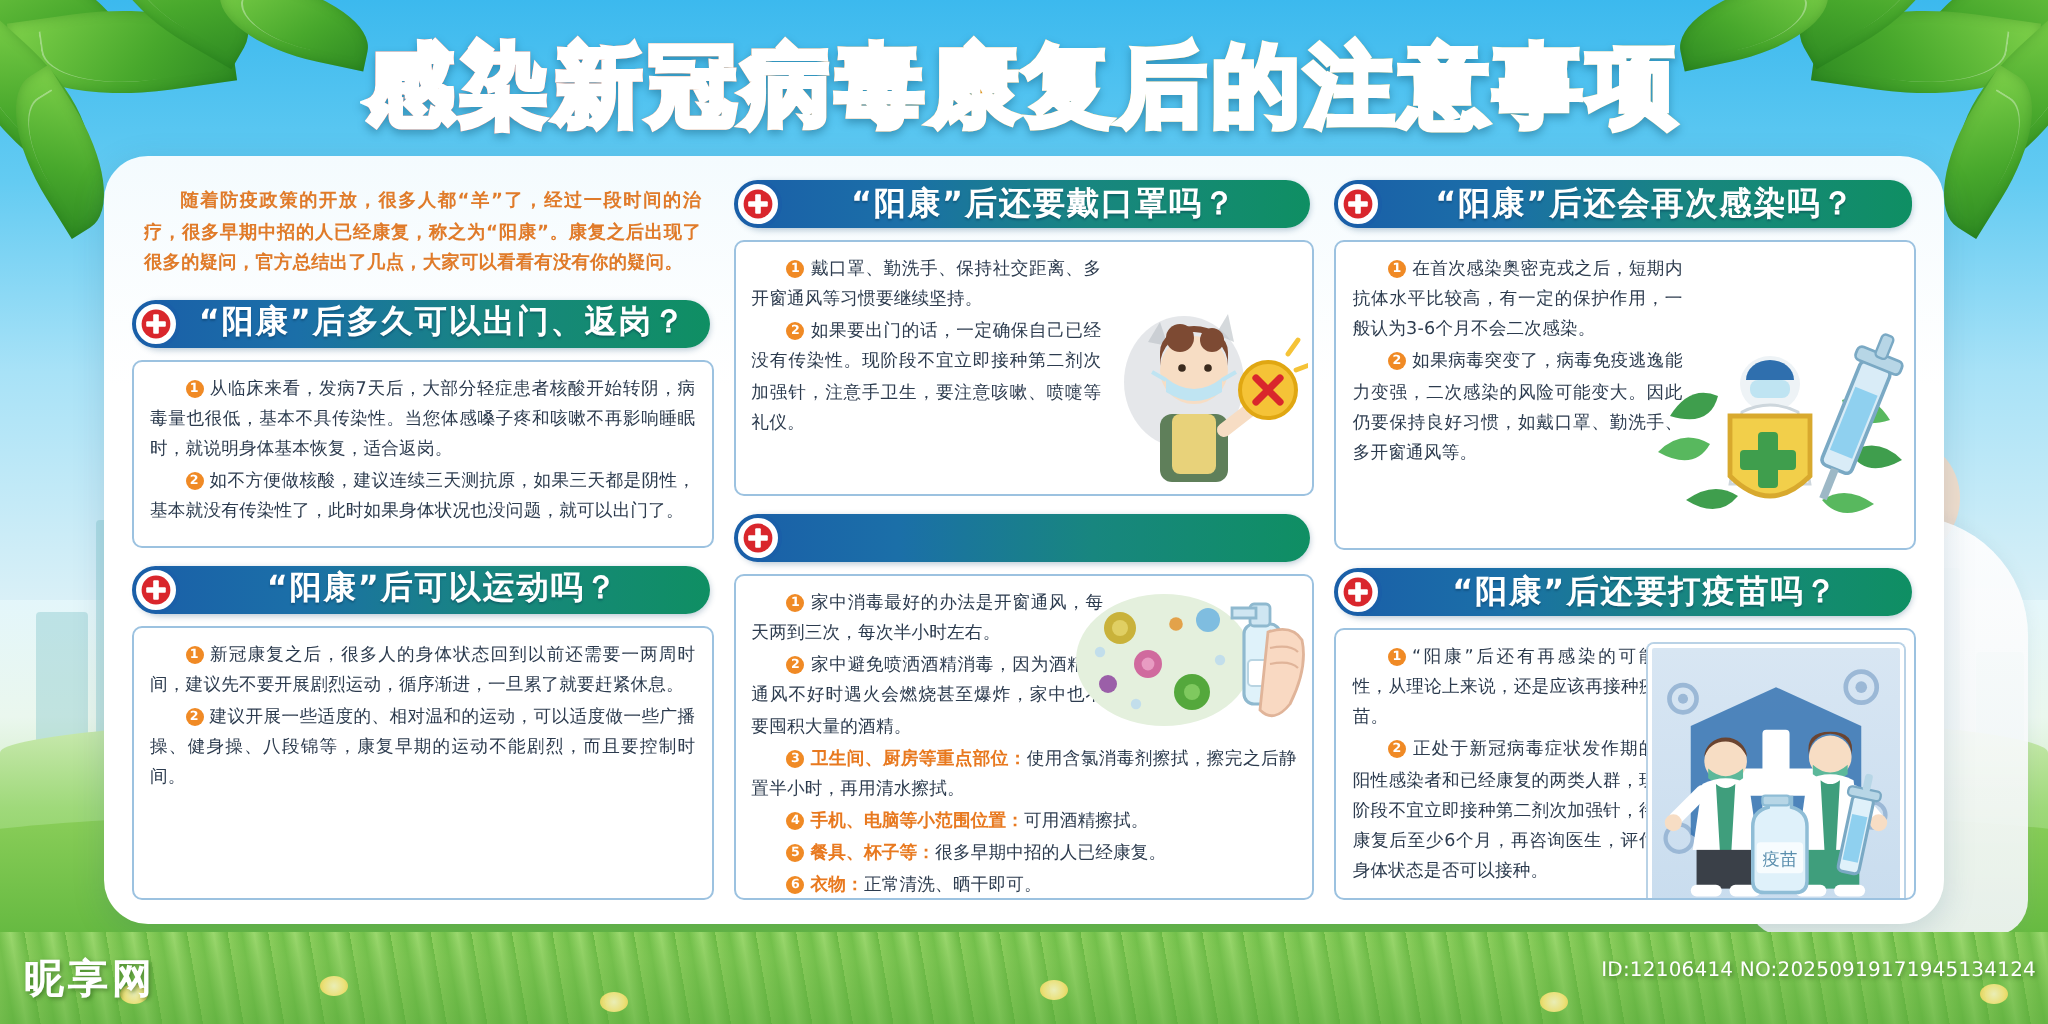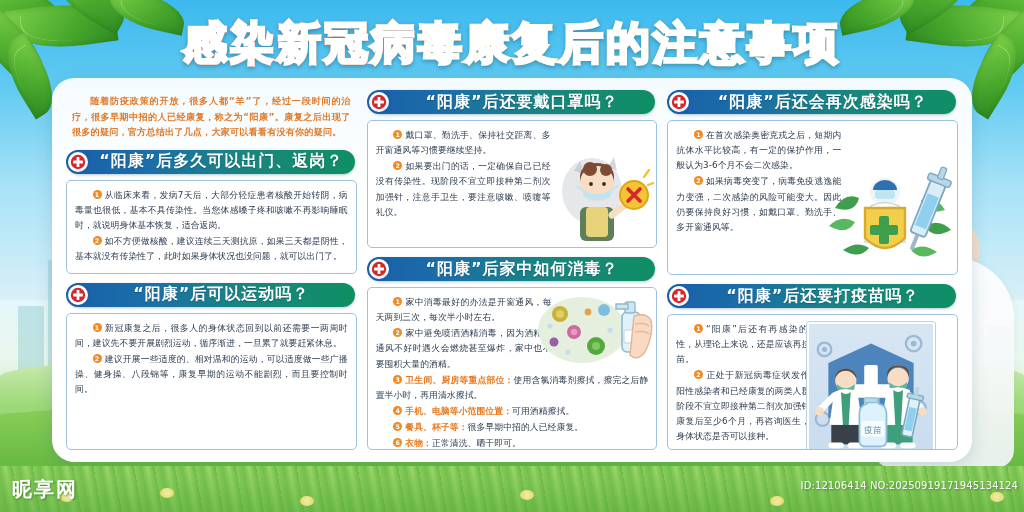--- a/index.html
+++ b/index.html
@@ -129,21 +129,21 @@
   .kw { color:#e8791f; font-weight:bold; }
   .wrap-img { position:relative; }
 
   
   .ill { position:absolute; pointer-events:none; }
 
   .ill-girl { right:2px; bottom:2px; width:104px; height:104px; }
   .ill-spray { right:2px; top:2px; width:118px; height:78px; }
   .ill-shield { right:2px; bottom:2px; width:128px; height:108px; }
   .ill-vacc {
-    right:22px; top:7px; width:128px; height:140px;
+    right:5px; top:7px; width:128px; height:140px;
     background:linear-gradient(180deg,#d8e6f3 0%, #c8dcee 100%);
     border:2px solid #ffffff; border-radius:3px;
     box-shadow:0 0 0 1px #b9d2e6;
   }
 
   
   .wm-bar {
     position:absolute; left:0; bottom:0; width:100%; height:46px; z-index:8;
     background:
       linear-gradient(180deg, rgba(150,205,110,.0) 0%, rgba(120,190,80,.35) 30%, rgba(90,170,60,.55) 100%),
@@ -298,21 +298,20 @@
     </div>
 
     <div class="sec-head">
       <span class="cross-badge">
         <svg width="16" height="16" viewBox="0 0 16 16">
             <circle cx="8" cy="8" r="7.2" fill="#d9262c"></circle>
             <rect x="6.6" y="3.1" width="2.8" height="9.8" rx="0.5" fill="#fff"></rect>
             <rect x="3.1" y="6.6" width="9.8" height="2.8" rx="0.5" fill="#fff"></rect>
           </svg>
       </span>
-      <span class="sec-title">“阳康”后家中如何消毒？</span>
     </div>
     <div class="box wrap-img" style="flex:1;">
       <svg class="ill ill-spray" viewBox="0 0 118 78">
         <ellipse cx="46" cy="40" rx="44" ry="33" fill="#e4f0dd"></ellipse>
         <circle cx="24" cy="24" r="8" fill="#c9b23a"></circle>
           <circle cx="24" cy="24" r="4" fill="#e0cf63"></circle>
         <circle cx="38" cy="42" r="7" fill="#d06a9e"></circle>
           <circle cx="38" cy="42" r="3.2" fill="#e89bc2"></circle>
         <circle cx="60" cy="56" r="9" fill="#54a83c"></circle>
           <circle cx="60" cy="56" r="4" fill="#7fc95f"></circle>
@@ -335,21 +334,21 @@
         <div class="item"><span class="num">3</span><span class="kw">卫生间、厨房等重点部位：</span><span>使用含氯消毒剂擦拭，擦完之后静置半小时，再用清水擦拭。</span></div>
         <div class="item"><span class="num">4</span><span class="kw">手机、电脑等小范围位置：</span><span>可用酒精擦拭。</span></div>
         <div class="item"><span class="num">5</span><span class="kw">餐具、杯子等：</span><span>很多早期中招的人已经康复。</span></div>
         <div class="item"><span class="num">6</span><span class="kw">衣物：</span><span>正常清洗、晒干即可。</span></div>
       </div>
     </div>
   </div>
 
   <div class="col col-right">
 
-    <div class="sec-head" style="margin-top:2px;">
+    <div class="sec-head" style="margin-top:2px;border-radius:11px;">
       <span class="cross-badge">
         <svg width="16" height="16" viewBox="0 0 16 16">
             <circle cx="8" cy="8" r="7.2" fill="#d9262c"></circle>
             <rect x="6.6" y="3.1" width="2.8" height="9.8" rx="0.5" fill="#fff"></rect>
             <rect x="3.1" y="6.6" width="9.8" height="2.8" rx="0.5" fill="#fff"></rect>
           </svg>
       </span>
       <span class="sec-title">“阳康”后还会再次感染吗？</span>
     </div>
     <div class="box wrap-img" style="height:155px;">

